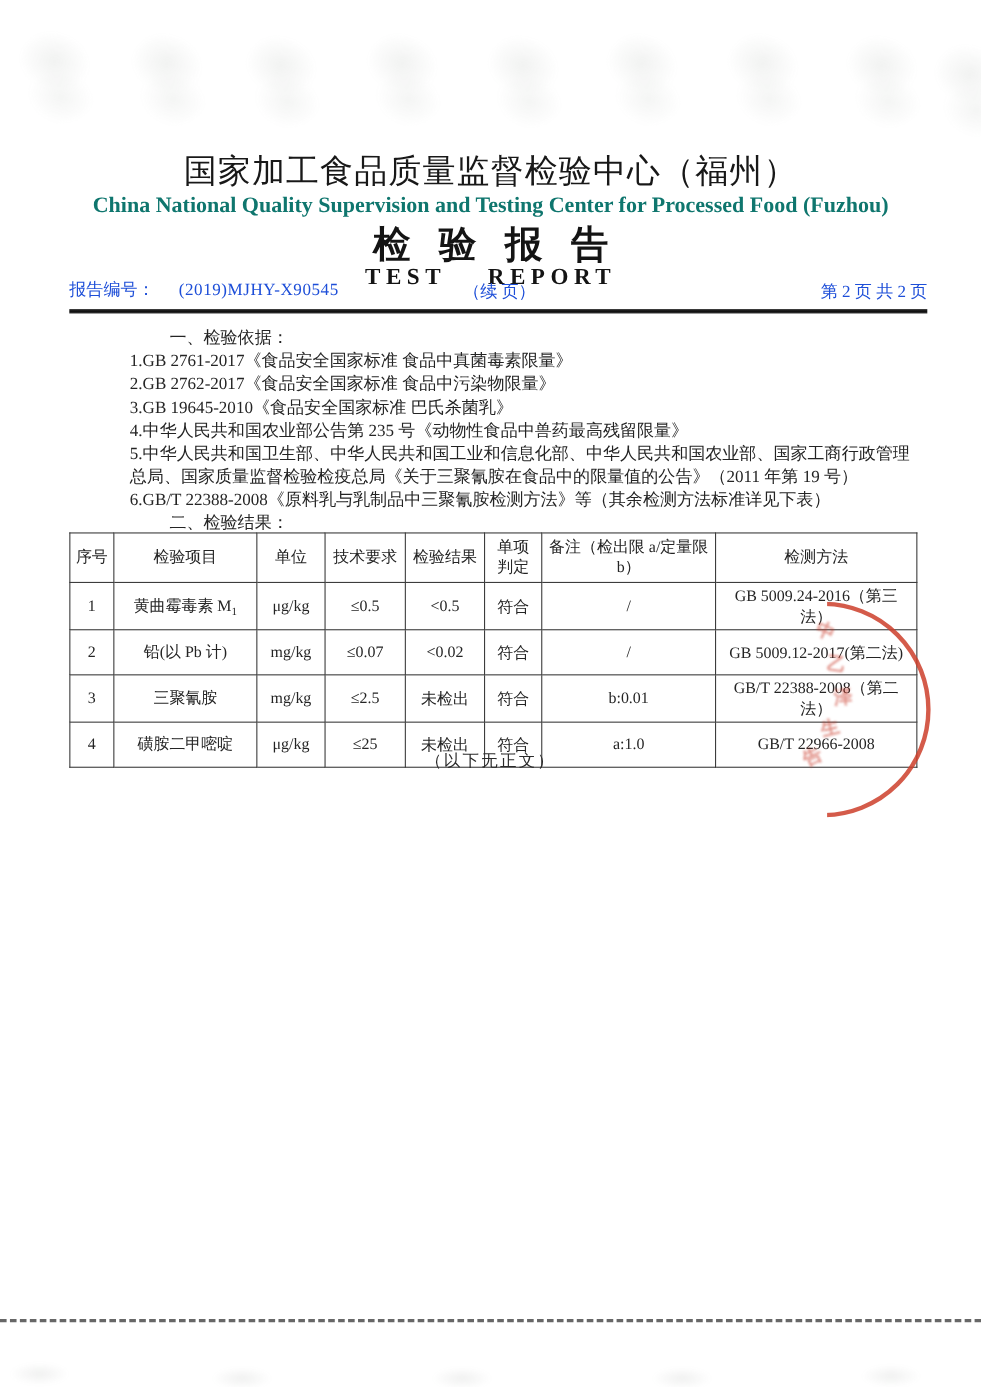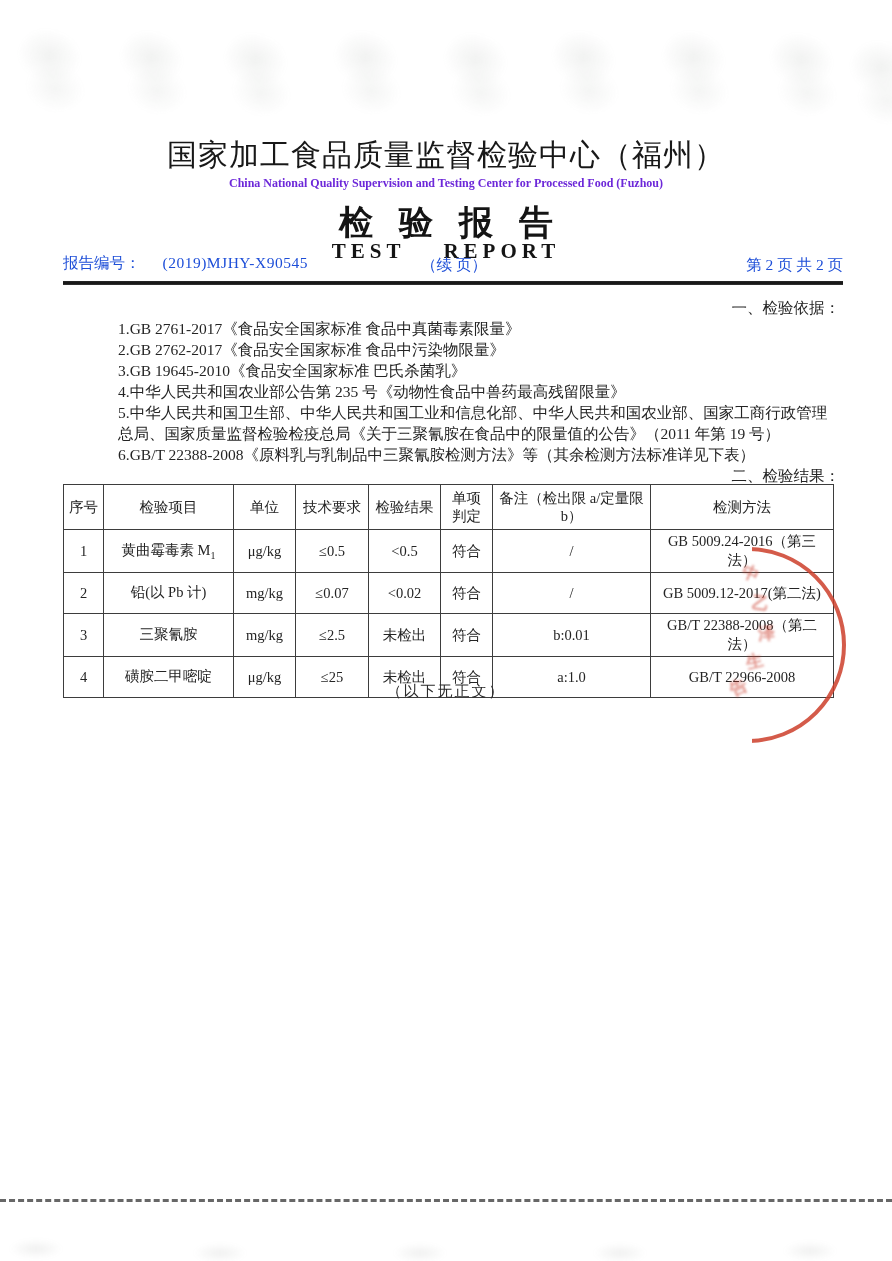--- a/index.html
+++ b/index.html
@@ -23,21 +23,21 @@
     transform:rotate(18deg);
   }
   .ghost-b{
     position:absolute;width:60px;height:22px;
     background:radial-gradient(ellipse 60% 60% at 50% 50%, rgba(110,115,110,0.10), rgba(110,115,110,0) 75%);
     filter:blur(2px);
   }
 
   .hdr{position:absolute;left:0;width:100%;text-align:center;}
   .org-cn{top:135px;font-size:30px;font-weight:normal;letter-spacing:1px;color:#181818;}
-  .org-en{top:176px;font-size:12px;font-weight:bold;color:#6d28d9;}
+  .org-en{top:176px;font-size:20px;font-weight:bold;color:#0f766e;}
   .title-cn{top:200px;font-size:34px;font-weight:bold;letter-spacing:26px;text-indent:26px;color:#141414;}
   .title-en{top:239px;font-size:21px;font-weight:bold;letter-spacing:5px;word-spacing:28px;color:#141414;}
 
   .info-row{
     position:absolute;top:253px;left:63px;width:782px;height:22px;
     font-size:15.5px;color:#1d4ed8;
   }
   .info-left{position:absolute;left:0;top:0;}
   .info-no{margin-left:22px;letter-spacing:0.5px;}
   .info-center{position:absolute;left:0;width:100%;text-align:center;top:2px;}
@@ -45,21 +45,21 @@
 
   .rule{
     position:absolute;top:281px;left:63px;width:780px;height:4px;
     background:linear-gradient(#2a2a2a,#111 55%, #3a3a3a);
   }
 
   .body-text{
     position:absolute;top:297px;left:118px;width:722px;
     font-size:15.5px;line-height:21px;color:#242424;
   }
-  .sect-head{margin-left:20px;text-align:right;}
+  .sect-head{margin-left:36px;}
   .basis-item{}
 
   table.results{
     position:absolute;top:484px;left:63px;width:770px;
     border-collapse:collapse;table-layout:fixed;
     font-size:14.5px;color:#242424;
   }
   table.results th, table.results td{
     border:1.6px solid #3d3d3d;
     padding:2px 4px;

